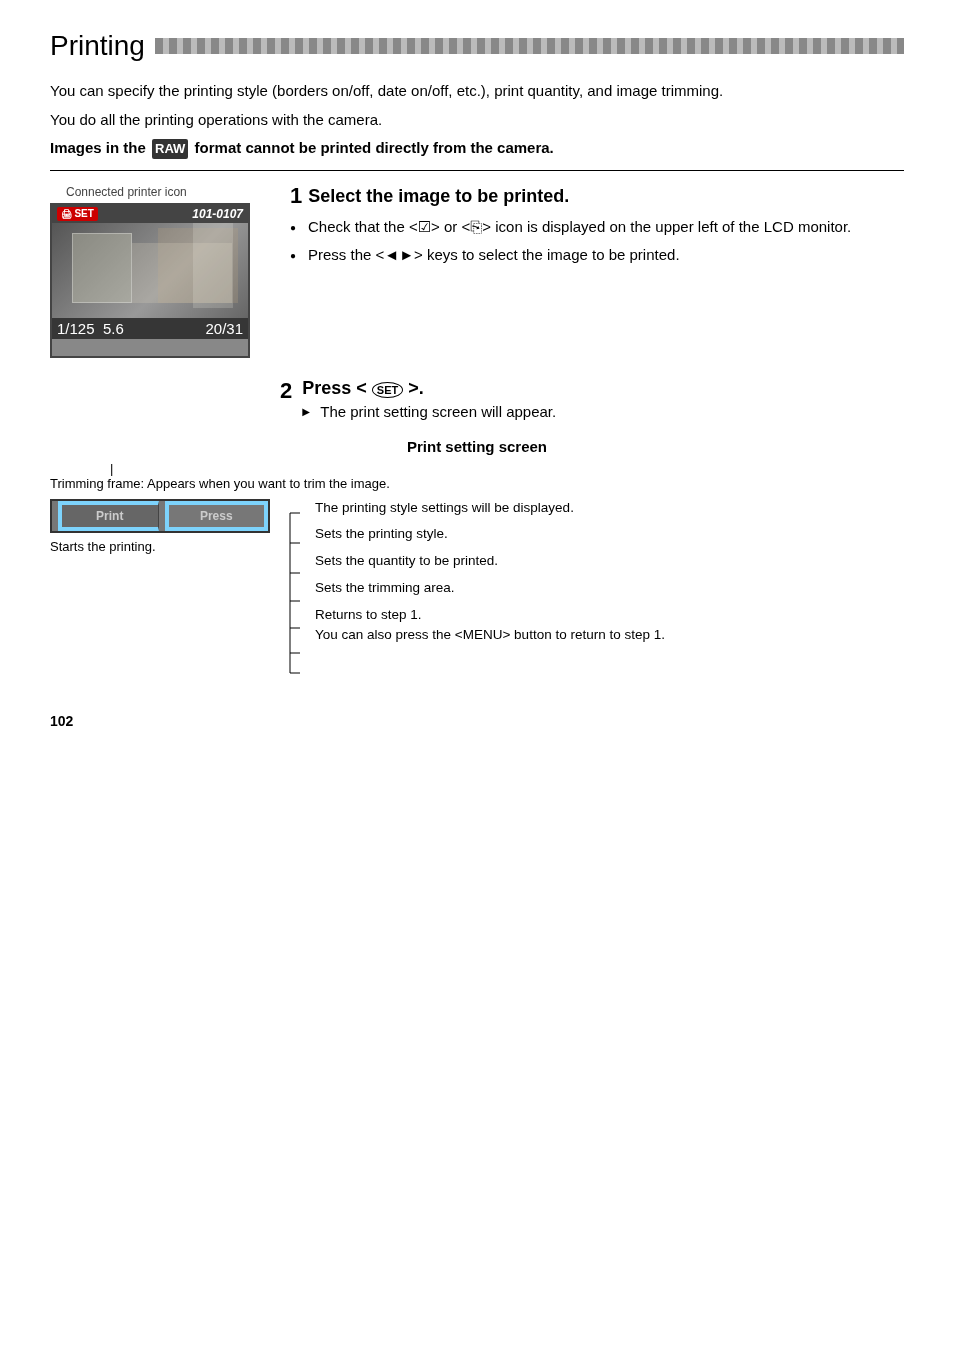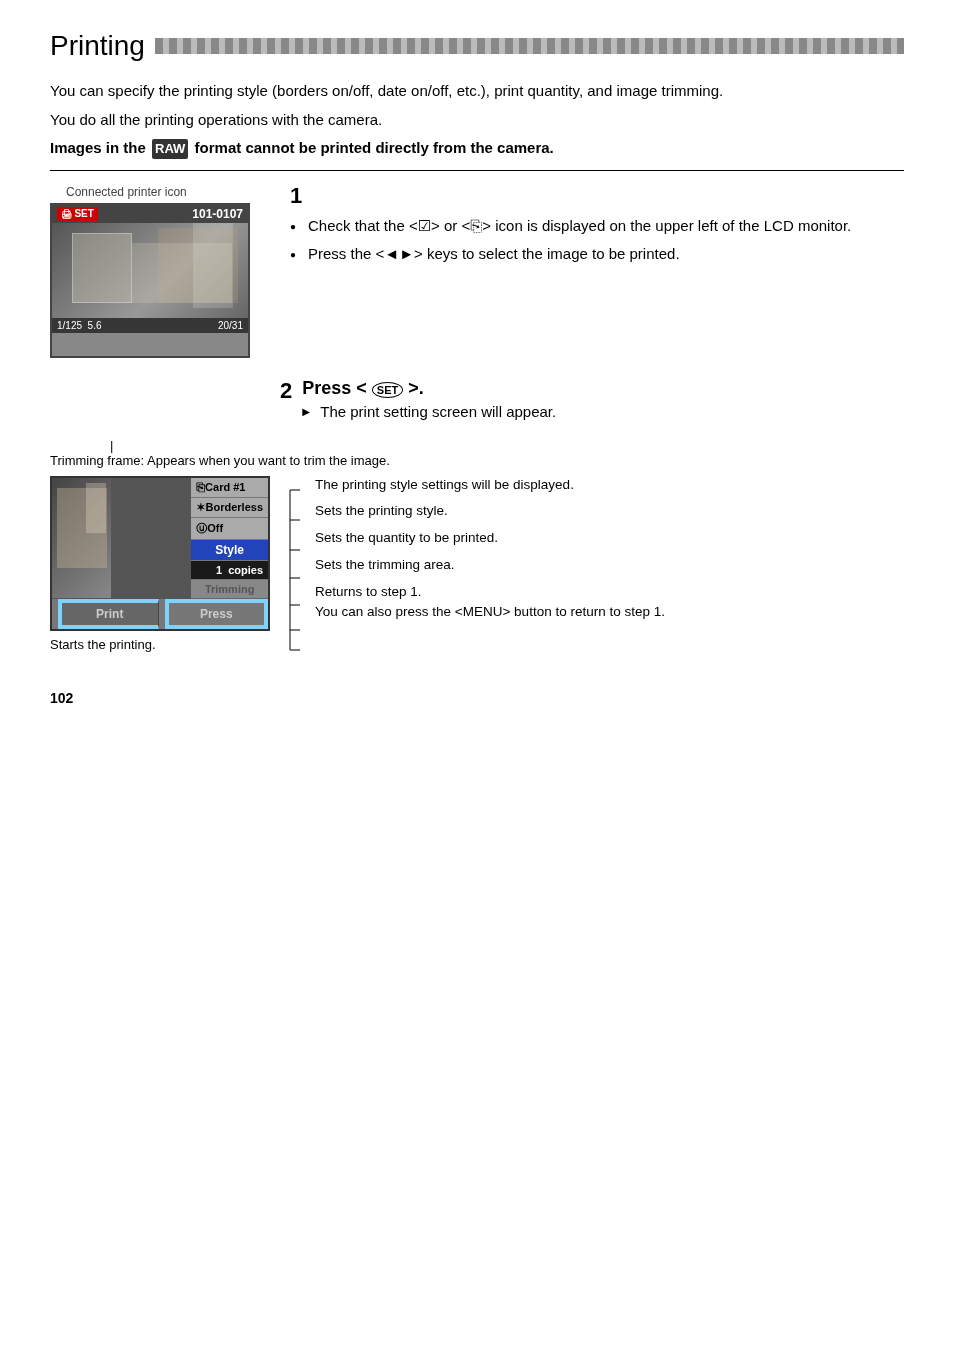--- a/index.html
+++ b/index.html
@@ -127,21 +127,21 @@
       top: 5px;
       right: 10px;
       width: 80px;
       height: 75px;
       background: rgba(180,160,130,0.3);
     }
     .lcd-bottom-bar {
       background: rgba(0,0,0,0.6);
       padding: 2px 5px;
       color: #fff;
-      font-size: 10px;
+      font-size: 15px;
       display: flex;
       justify-content: space-between;
     }
 
     
     .step-content {
       flex: 1;
     }
     .step-number-row {
       display: flex;
@@ -332,41 +332,42 @@
 <div class="step-row">
 
   <div class="lcd-wrap">
     <div class="lcd-label">Connected printer icon</div>
     <div class="lcd-screen">
       <div class="lcd-top-bar">
         <span class="lcd-icon-set">
           <span style="font-size:9px; margin-right:2px;">🖨</span>
           <span>SET</span>
         </span>
-        <span style="color:#fff; font-size:12px; font-weight:bold;">101-0107</span>
+        <span style="color:#fff; font-size:12px; font-weight:bold;font-style:italic;">101-0107</span>
       </div>
       <div class="lcd-image-area">
         <div class="lcd-image-detail"></div>
         <div class="lcd-image-window"></div>
 
         <div style="position:absolute;top:20px;left:80px;width:100px;height:60px;background:rgba(220,210,190,0.25);"></div>
         <div style="position:absolute;top:0;right:15px;width:40px;height:85px;background:rgba(240,240,230,0.2);"></div>
       </div>
       <div class="lcd-bottom-bar">
         <span>
           <span>1/125</span>&nbsp;&nbsp;<span>5.6</span>
         </span>
         <span>20/31</span>
       </div>
     </div>
   </div>
 
   <div class="step-content">
     <div class="step-number-row">
       <span class="step-num">1</span>
+      <span class="step-title">Select the image to be printed.</span>
     </div>
     <ul class="step-bullets">
       <li>
         <span>Check that the &lt;☑&gt; or &lt;⎘&gt; icon is displayed on the upper left of the LCD monitor.</span>
       </li>
       <li>
         <span>Press the &lt;◄►&gt; keys to select the image to be printed.</span>
       </li>
     </ul>
   </div>
@@ -378,44 +379,30 @@
     <div>
       <span class="step2-title">Press &lt; </span><span class="set-badge">SET</span><span class="step2-title"> &gt;.</span>
     </div>
     <div class="step2-sub">
       <span>The print setting screen will appear.</span>
     </div>
   </div>
 </div>
 
 <div class="print-setting-section">
+  <div class="print-setting-title">Print setting screen</div>
   <div class="trimming-label">
     <span style="margin-left: 60px;">|</span><br>
     <span>Trimming frame: Appears when you want to trim the image.</span>
   </div>
 
   <div class="print-screen-row">
 
     <div class="print-lcd-wrap">
       <div class="print-lcd">
-        <div style="display:flex; width:100%;">
-          <div class="print-lcd-image">
-            <div class="print-lcd-image-inner"></div>
-
-            <div style="position:absolute;top:5px;right:5px;width:20px;height:50px;background:rgba(240,230,210,0.3);"></div>
-          </div>
-          <div class="print-lcd-menu" style="flex:1;">
-            <div class="print-menu-item normal" style="background:#aaa; color:#000; font-size:11px; padding:3px 5px; border-bottom:1px solid #777;">⎘Card #1</div>
-            <div class="print-menu-item normal" style="background:#aaa; color:#000; font-size:11px; padding:3px 5px; border-bottom:1px solid #777;">✶Borderless</div>
-            <div class="print-menu-item normal" style="background:#aaa; color:#000; font-size:11px; padding:3px 5px; border-bottom:1px solid #777;">ⓤOff</div>
-            <div class="print-menu-item" style="background:#2244bb; color:#fff; font-size:12px; font-weight:bold; padding:3px 5px; border-bottom:1px solid #777; text-align:center;">Style</div>
-            <div class="print-menu-item selected" style="background:#1a1a1a; color:#fff; font-size:11px; padding:3px 5px; border-bottom:1px solid #777; text-align:right;">1&nbsp;&nbsp;copies</div>
-            <div class="print-menu-item dim" style="background:#888; color:#555; font-size:11px; padding:3px 5px; text-align:center;">Trimming</div>
-          </div>
-        </div>
         <div class="print-lcd-bottom">
           <div class="print-btn active" style="background:#666; color:#ccc; font-size:12px; text-align:center; padding:4px; flex:1; border-right:1px solid #444;">Print</div>
           <div class="print-btn" style="background:#777; color:#ccc; font-size:12px; text-align:center; padding:4px; flex:1;">Press</div>
         </div>
       </div>
       <div class="print-starts">Starts the printing.</div>
     </div>
 
     <div style="display:flex; flex-direction:column; justify-content:flex-start; padding-top:4px;">
 

